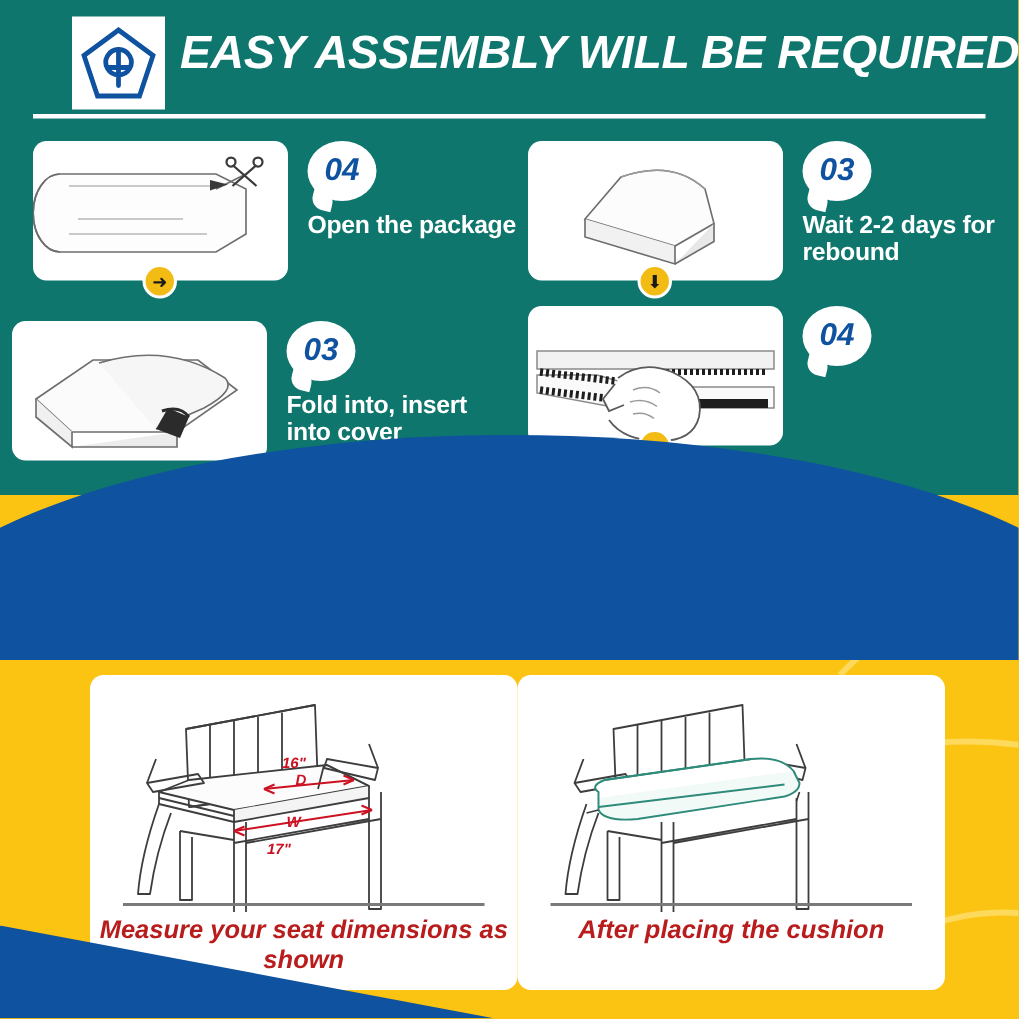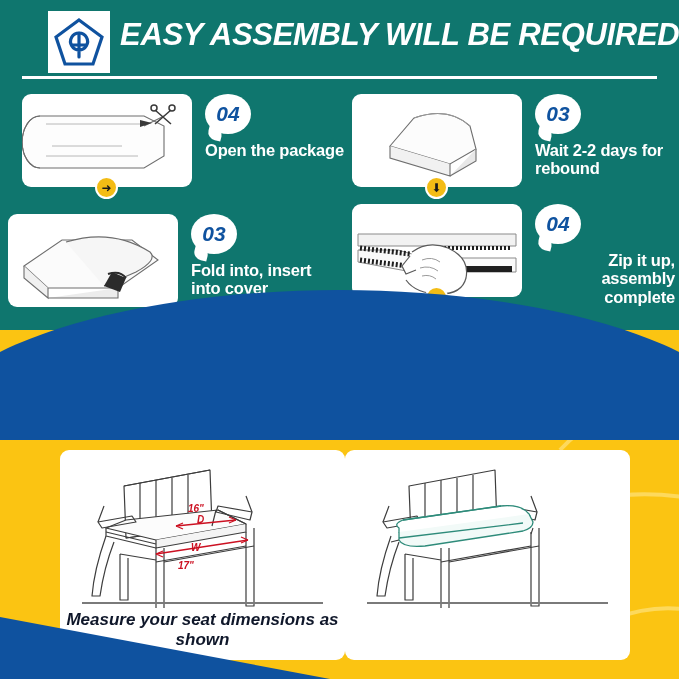--- a/index.html
+++ b/index.html
@@ -128,21 +128,21 @@
   }
   #mcard-left{left:60px;}
   #mcard-right{left:345px;}
   .mcard-rule{
     position:absolute;left:22px;top:152px;width:241px;height:2px;
     background:#7a7a7a;
   }
   .mcard-cap{
     position:absolute;left:0;top:160px;width:285px;
     text-align:center;
-    color:#0f172a;
+    color:#b91c1c;
     font-size:17px;font-weight:bold;font-style:italic;
     line-height:1.18;
   }
   .chair-svg{position:absolute;left:0;top:0;}
   .deco-svg{position:absolute;left:0;top:0;pointer-events:none;}
 </style>
 </head>
 <body>
 
 <div id="assembly-panel">
@@ -220,21 +220,20 @@
         <path d="M92,44 h68" stroke="#1e1e1e" stroke-width="4" stroke-dasharray="2,2"></path>
         <path d="M112,62 h48 v6 h-48 z" fill="#1e1e1e"></path>
         <path d="M60,48 q16,-12 36,-4 q22,10 18,30 q-4,16 -26,16 q-24,0 -34,-14" fill="#ffffff" stroke="#5a5a5a" stroke-width="1.2"></path>
         <path d="M70,56 q10,-4 18,2 M68,64 q10,-3 18,3 M70,72 q8,-2 14,3" fill="none" stroke="#9a9a9a" stroke-width="1"></path>
         <path d="M58,52 l-8,10 l4,8 l10,-4" fill="#ffffff" stroke="#5a5a5a" stroke-width="1.2"></path>
       </svg>
     </div>
     <div class="step-arrow">⬅</div>
     <div class="step-body">
       <div class="num-bubble">04</div>
-      <div class="step-label">Zip it up, assembly complete</div>
     </div>
   </div>
 </div>
 
 <div id="blue-curve"></div>
 
 <div id="measure-section">
 
   <svg class="deco-svg" width="679" height="349" viewBox="0 0 679 349">
     <path d="M560,120 Q620,56 700,92" fill="none" stroke="#FDD95C" stroke-width="4"></path>
@@ -304,14 +303,15 @@
       <g fill="none" stroke="#2E8B7A" stroke-width="1.3" stroke-linejoin="round">
         <path d="M54,78 Q48,74 58,70 L156,56 Q176,54 184,64 Q188,70 178,73 L80,88 Q58,90 54,82 z" fill="#ffffff"></path>
         <path d="M54,82 L54,90 Q58,98 80,96 L178,81 Q188,78 188,72 L184,64" fill="#f2faf8"></path>
         <path d="M58,70 L156,56 M54,88 L178,73"></path>
       </g>
       <g fill="none" stroke="#3d3d3d" stroke-width="1.1">
         <path d="M46,92 L54,90 M186,84 L188,78"></path>
       </g>
     </svg>
     <div class="mcard-rule"></div>
+    <div class="mcard-cap">After placing the cushion</div>
   </div>
 </div>
 
 </body></html>

